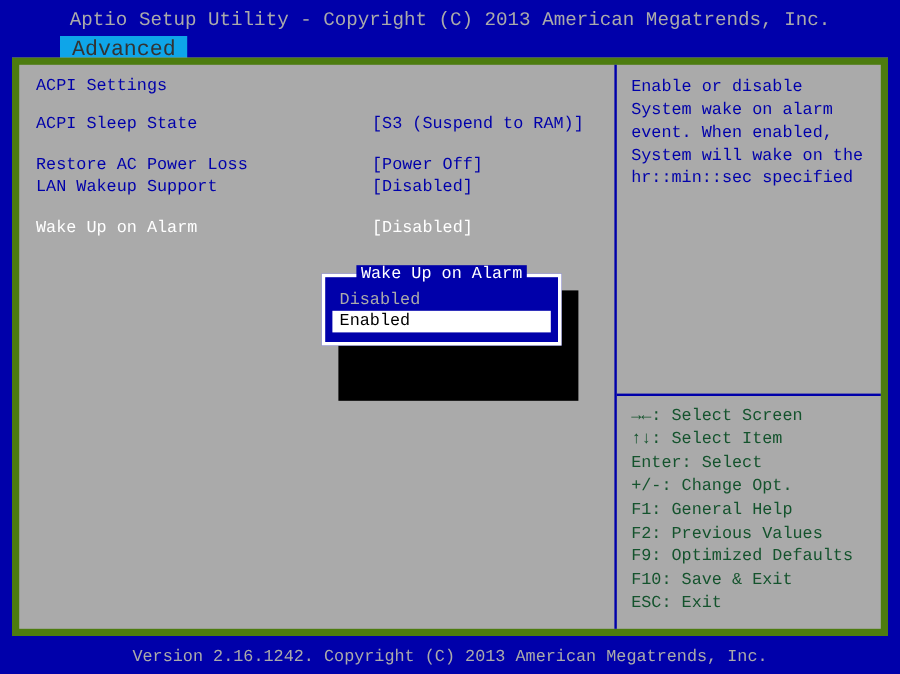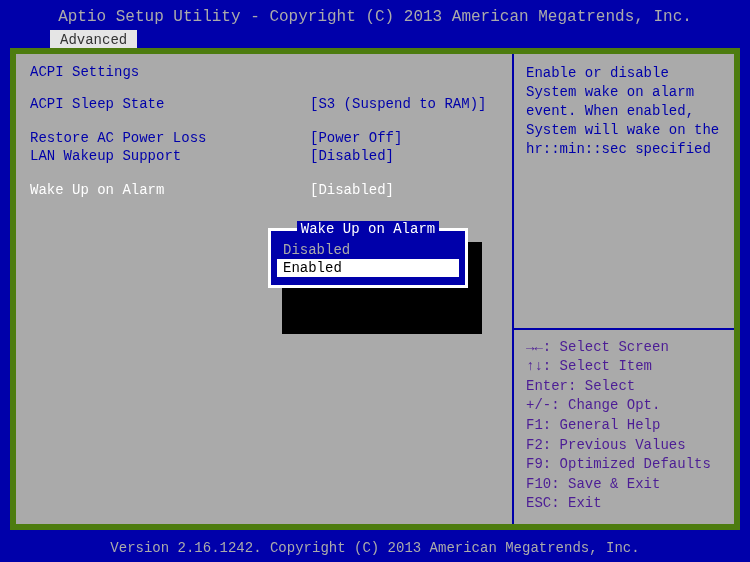--- a/index.html
+++ b/index.html
@@ -17,24 +17,24 @@
       text-align: center;
       padding: 8px 0 4px;
       font-size: 16px;
     }
     .tab-row {
       padding-left: 50px;
       height: 20px;
     }
     .tab {
       display: inline-block;
-      background: #e5e5e5;
+      background: #0ea5e9;
       color: #333333;
       padding: 2px 10px;
-      font-size: 14px;
+      font-size: 18px;
     }
     .frame {
       position: absolute;
       left: 10px;
       right: 10px;
       top: 48px;
       bottom: 32px;
       border: 6px solid #4d7c0f;
       background: #aaaaaa;
       display: flex;
@@ -72,21 +72,21 @@
     }
     .help-text {
       color: #0000aa;
       line-height: 1.35;
     }
     .divider {
       border-top: 2px solid #0000aa;
       margin: 10px -12px 8px;
     }
     .keyhelp {
-      color: #4c1d95;
+      color: #14532d;
       line-height: 1.4;
     }
     .keyhelp div { white-space: nowrap; }
     .footer {
       position: absolute;
       left: 0; right: 0; bottom: 6px;
       text-align: center;
       color: #aaaaaa;
       font-size: 14px;
     }

